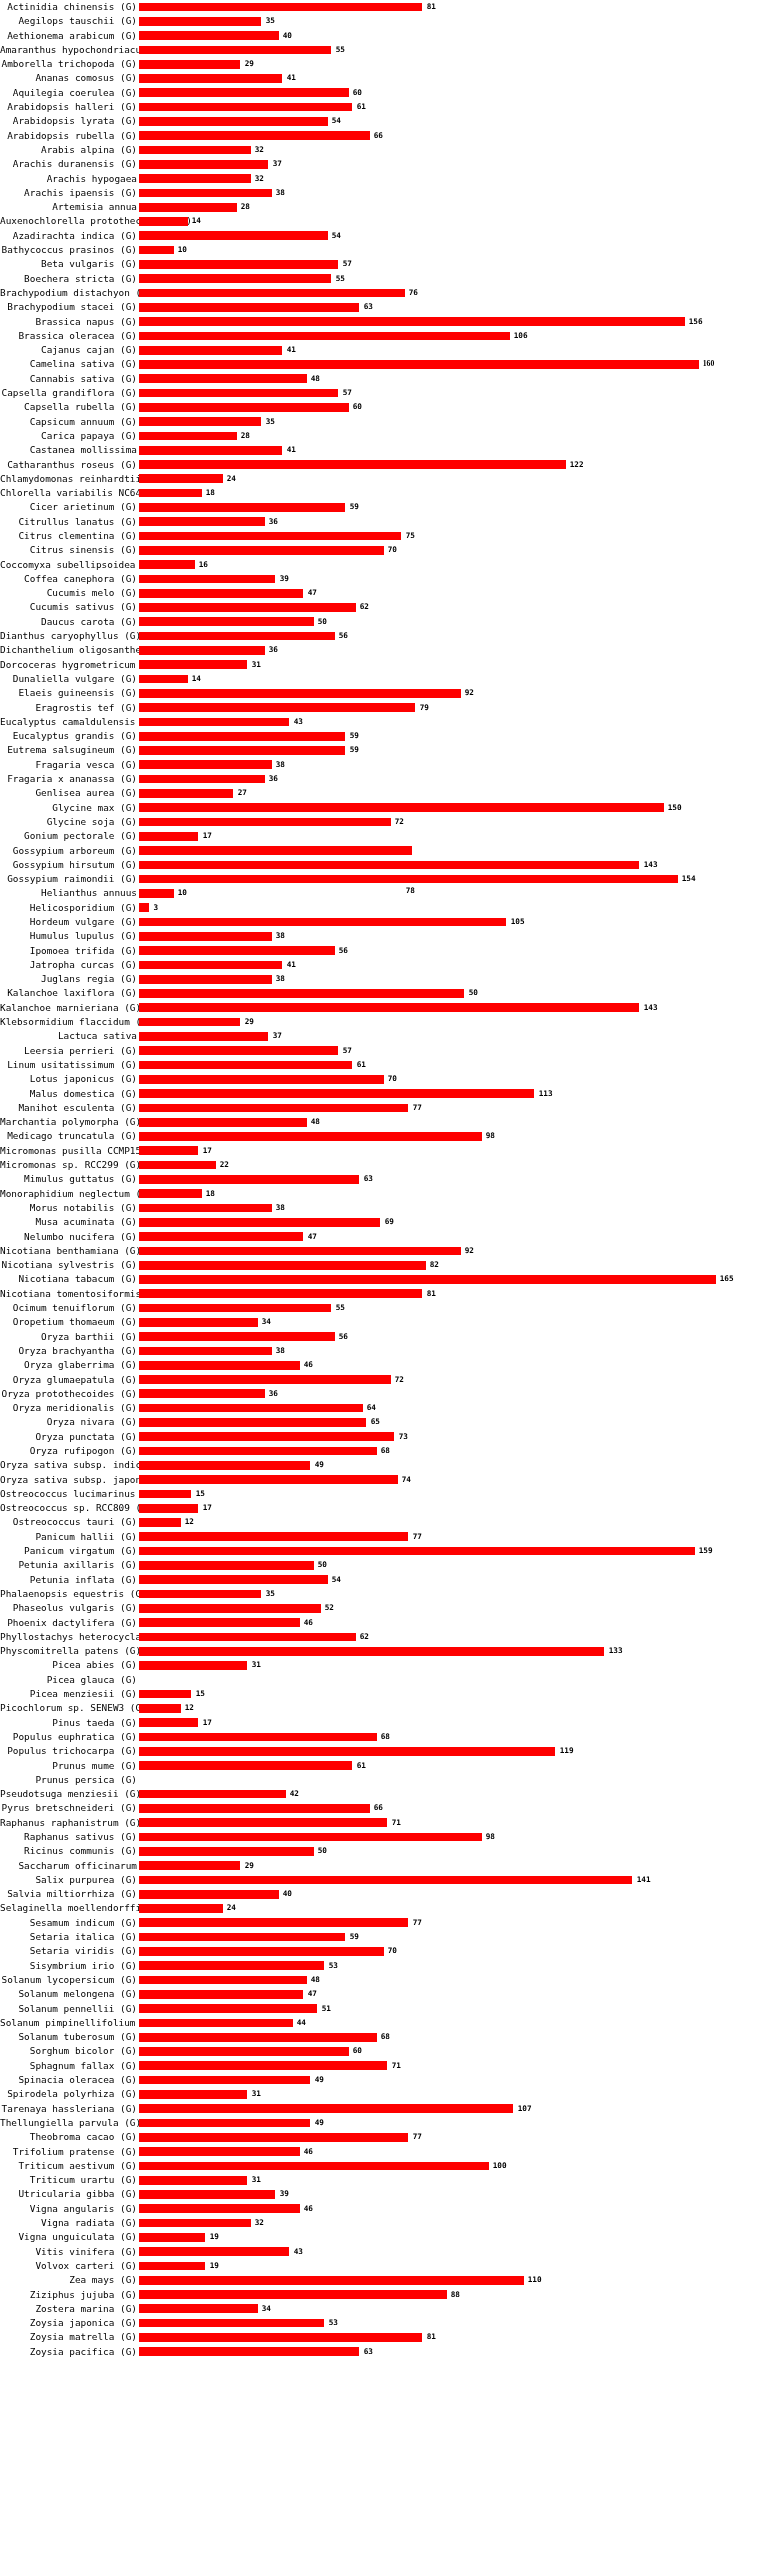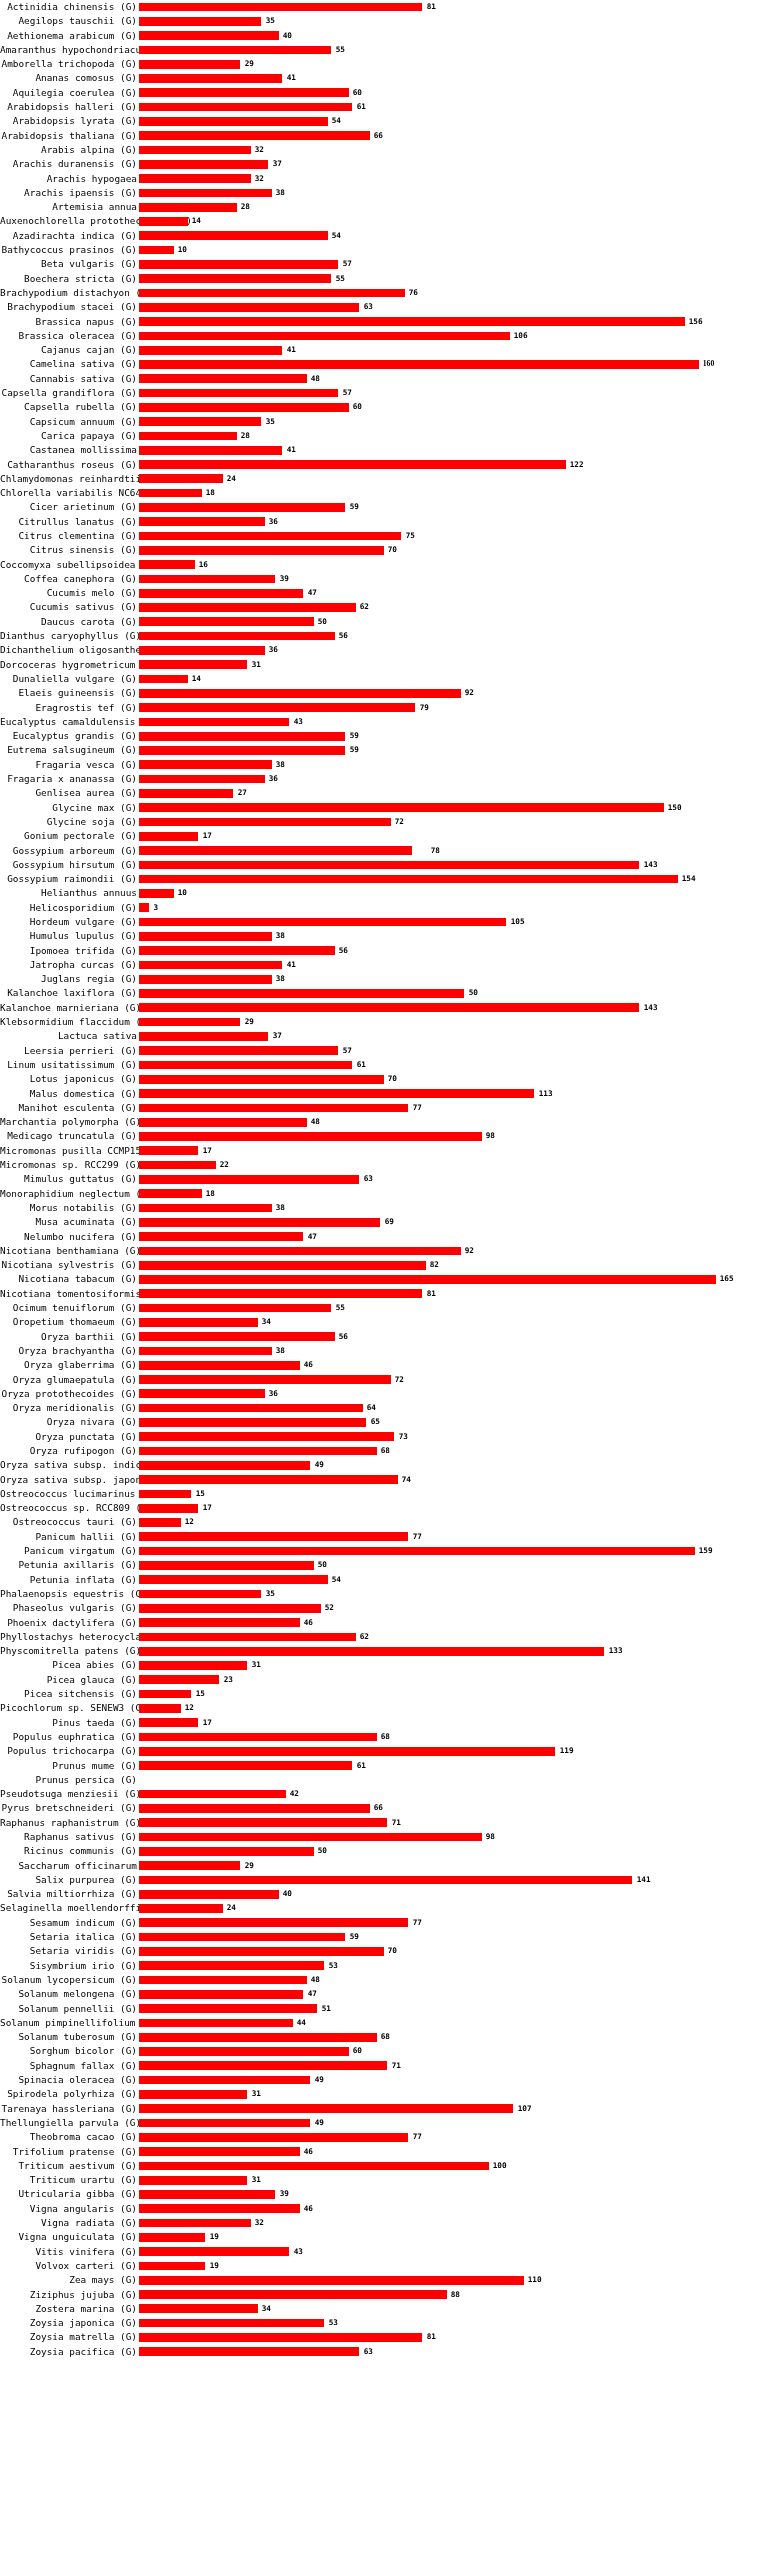--- a/index.html
+++ b/index.html
@@ -119,21 +119,21 @@
       </div>
     </div>
     <div class="row">
       <div class="label">Arabidopsis lyrata (G)</div>
       <div class="track">
         <div class="bar" style="width: 189px; background: rgb(254, 0, 0);"></div>
         <div class="value" style="left: 193px;">54</div>
       </div>
     </div>
     <div class="row">
-      <div class="label">Arabidopsis thaliana (G)</div>
+      <div class="label">Arabidopsis rubella (G)</div>
       <div class="track">
         <div class="bar" style="width: 231px; background: rgb(254, 0, 0);"></div>
         <div class="value" style="left: 235px;">66</div>
       </div>
     </div>
     <div class="row">
       <div class="label">Arabis alpina (G)</div>
       <div class="track">
         <div class="bar" style="width: 112px; background: rgb(254, 0, 0);"></div>
         <div class="value" style="left: 116px;">32</div>
@@ -472,21 +472,21 @@
       <div class="label">Gonium pectorale (G)</div>
       <div class="track">
         <div class="bar" style="width: 59px; background: rgb(254, 0, 0);"></div>
         <div class="value" style="left: 64px;">17</div>
       </div>
     </div>
     <div class="row">
       <div class="label">Gossypium arboreum (G)</div>
       <div class="track">
         <div class="bar" style="width: 273px; background: rgb(254, 0, 0);"></div>
-        <div class="value" style="left: 292px;">78</div>
+        <div class="value" style="left: 267px; margin-top: 40px;">78</div>
       </div>
     </div>
     <div class="row">
       <div class="label">Gossypium hirsutum (G)</div>
       <div class="track">
         <div class="bar" style="width: 500px; background: rgb(254, 0, 0);"></div>
         <div class="value" style="left: 505px;">143</div>
       </div>
     </div>
     <div class="row">
@@ -876,27 +876,23 @@
     </div>
     <div class="row">
       <div class="label">Picea abies (G)</div>
       <div class="track">
         <div class="bar" style="width: 108px; background: rgb(254, 0, 0);"></div>
         <div class="value" style="left: 113px;">31</div>
       </div>
     </div>
     <div class="row">
       <div class="label">Picea glauca (G)</div>
-      <div class="track">
-        <div class="bar" style="width: 80px; background: rgb(254, 0, 0);"></div>
-        <div class="value" style="left: 85px;">23</div>
-      </div>
-    </div>
-    <div class="row">
-      <div class="label">Picea sitchensis (G)</div>
+    </div>
+    <div class="row">
+      <div class="label">Picea menziesii (G)</div>
       <div class="track">
         <div class="bar" style="width: 52px; background: rgb(254, 0, 0);"></div>
         <div class="value" style="left: 57px;">15</div>
       </div>
     </div>
     <div class="row">
       <div class="label">Picochlorum sp. SENEW3 (G)</div>
       <div class="track">
         <div class="bar" style="width: 42px; background: rgb(254, 0, 0);"></div>
         <div class="value" style="left: 46px;">12</div>

